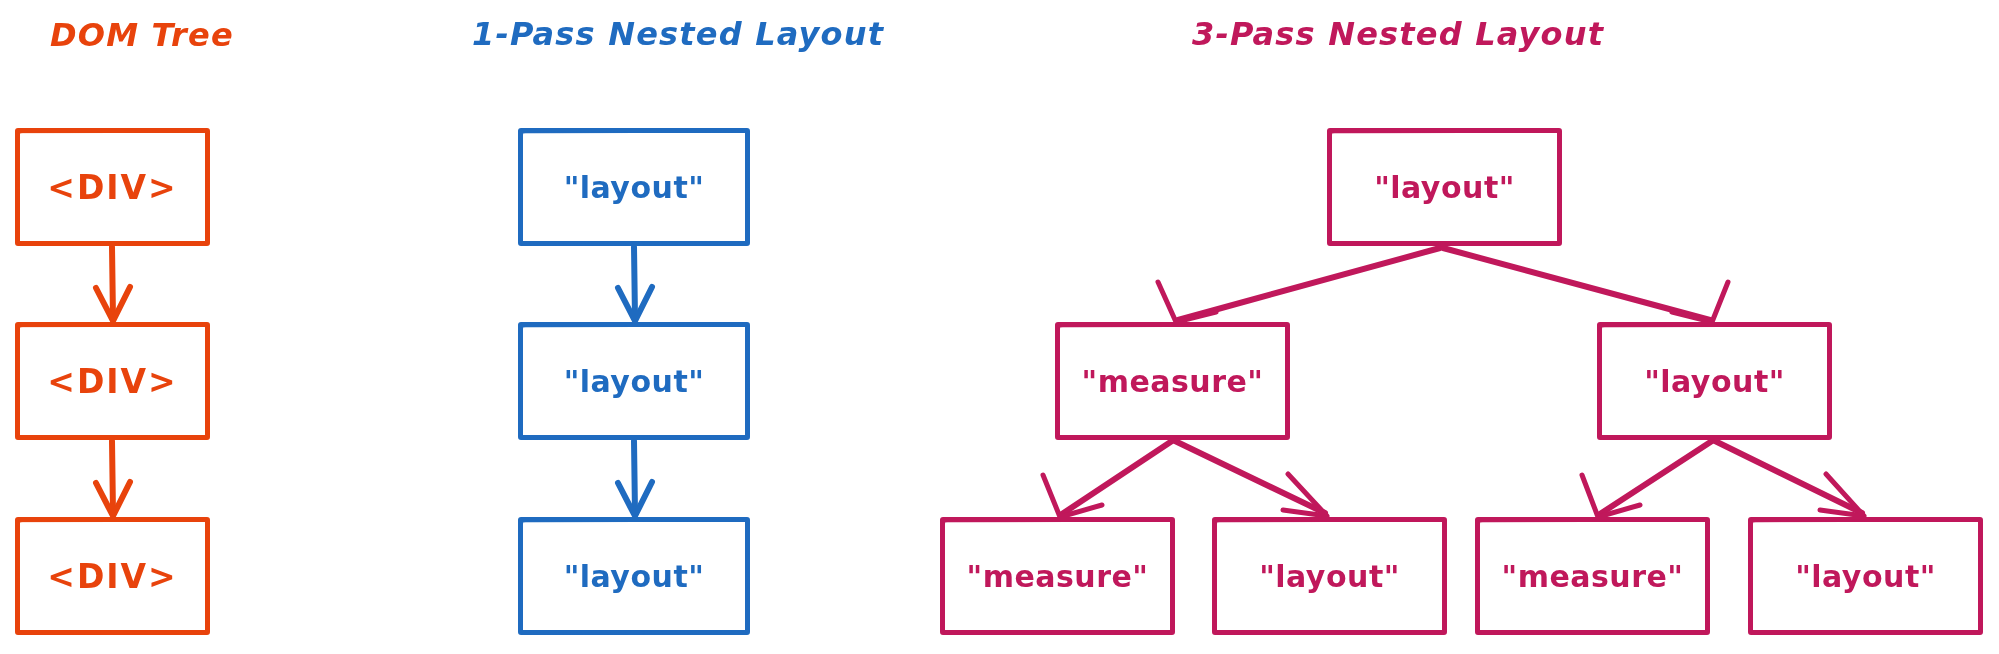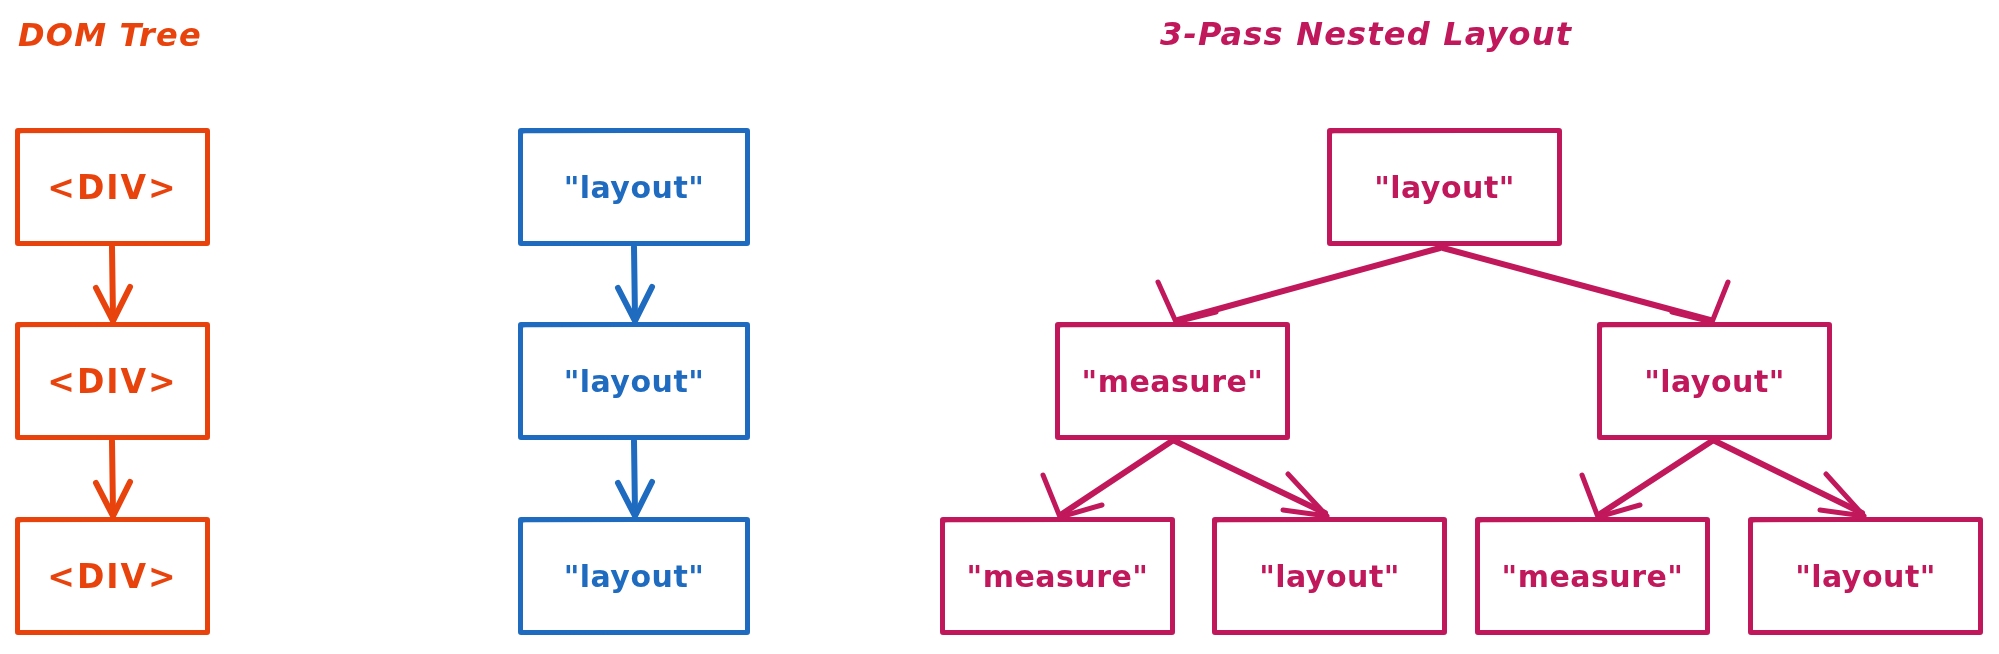--- a/index.html
+++ b/index.html
@@ -22,20 +22,21 @@
 
   .column-heading {
     position: absolute;
     white-space: nowrap;
     font-family: "DejaVu Sans", sans-serif;
     font-weight: 700;
     font-style: italic;
     font-size: 32px;
     letter-spacing: 1.2px;
     user-select: none;
+    margin-left: 32px;
   }
 
   #heading-dom-tree  { left: 18px;   top: 16px;  color: #E8430C; }
   #heading-one-pass  { left: 440px;  top: 15px;  color: #1F6BC0; }
   #heading-two-pass  { left: 1160px; top: 15px;  color: #C0185B; }
 
   
   .sketch-box {
     position: absolute;
     box-sizing: border-box;
@@ -106,20 +107,21 @@
   .edge-crimson { stroke: #C0185B; fill: none; stroke-width: 6; stroke-linecap: round; stroke-linejoin: round; }
   .edge-crimson-thin { stroke: #C0185B; fill: none; stroke-width: 5; stroke-linecap: round; stroke-linejoin: round; }
 </style>
 </head>
 <body>
 
 <div id="diagram-root">
 
   <div class="column-heading" id="heading-dom-tree">DOM Tree</div>
 
+  <div class="column-heading" id="heading-one-pass">1-Pass Nested Layout</div>
 
   <div class="column-heading" id="heading-two-pass">3-Pass Nested Layout</div>
 
   <svg id="connectors" viewBox="0 0 1999 654" xmlns="http://www.w3.org/2000/svg">
 
     <g>
       <path class="edge-orange" d="M112,247 L113,318"></path>
       <path class="edge-orange" d="M96,288 L113,321 L130,287"></path>
     </g>
     <g>

